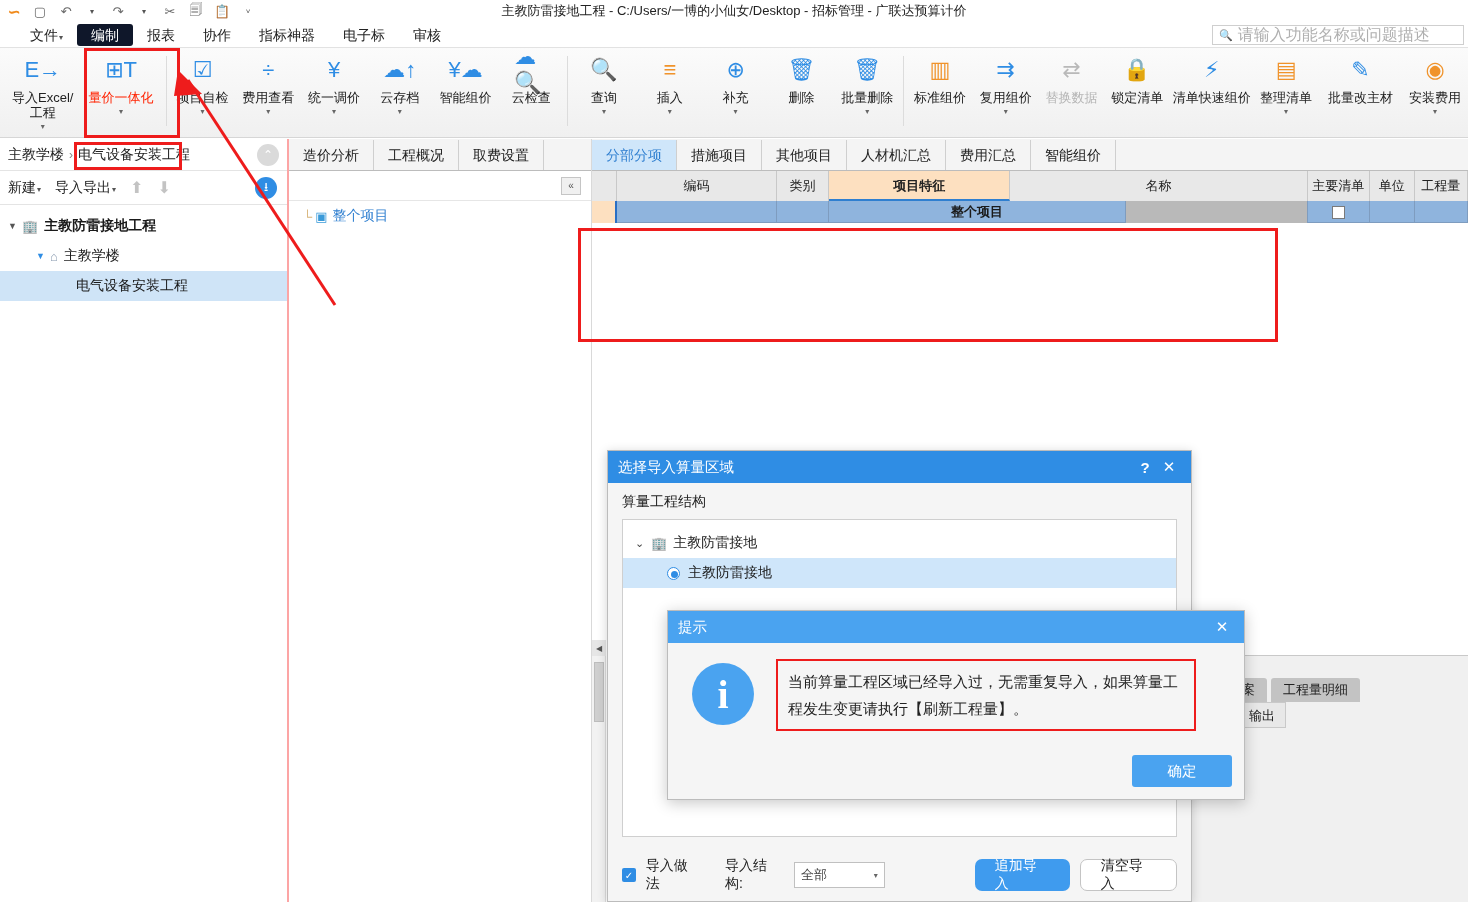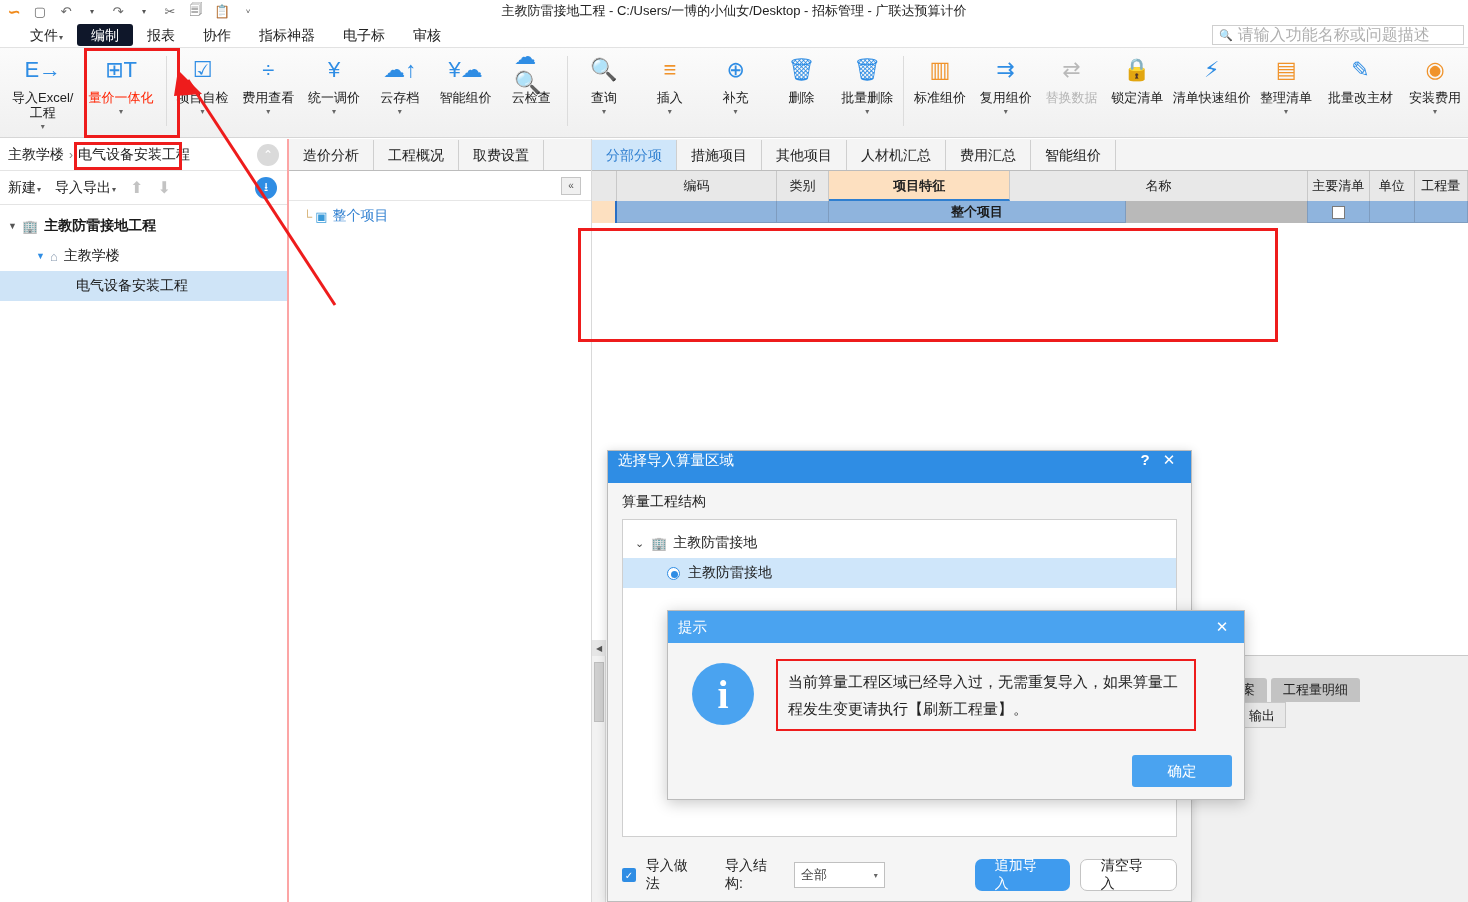--- a/index.html
+++ b/index.html
@@ -103,21 +103,21 @@
   .brsub .cell{height:26px;line-height:26px;padding:0 10px;font-size:13px;background:#e8e8e8;border:1px solid #c9c9c9;border-left:none;}
 
   
   .gutter{position:absolute;left:592px;top:640px;width:14px;height:262px;background:#f2f2f2;border-right:1px solid #dcdcdc;}
   .gutter .gbtn{width:14px;height:16px;display:flex;align-items:center;justify-content:center;font-size:8px;color:#555;background:#e6e6e6;}
   .gutter .gbar{position:absolute;left:2px;top:22px;width:10px;height:60px;background:#cfcfcf;border:1px solid #bdbdbd;}
 
   
   .dlg1{position:absolute;left:607px;top:450px;width:585px;height:452px;background:#f5f5f5;
     border:1px solid #bcbcbc;box-shadow:0 2px 10px rgba(0,0,0,.18);}
-  .dlg1-title{height:32px;background:#2f8de4;display:flex;padding:0 10px;color:#fff;font-size:14.5px;}
+  .dlg1-title{height:32px;background:#2f8de4;display:flex;align-items:center;padding:0 10px;color:#fff;font-size:14.5px;}
   .dlg1-title .t{flex:1;}
   .dlg1-title .b{width:24px;text-align:center;font-size:15px;font-weight:bold;cursor:pointer;}
   .dlg1-body{padding:10px 14px 0 14px;}
   .dlg1-label{font-size:14px;color:#222;margin-bottom:8px;}
   .treebox{background:#fff;border:1px solid #cfcfcf;height:318px;padding:8px 0 0 0;}
   .tb-node{height:30px;display:flex;align-items:center;font-size:14px;padding-left:12px;}
   .tb-node .chev{width:16px;font-size:11px;color:#444;}
   .tb-node .bico{margin-right:6px;color:#8a9bb0;font-size:13px;}
   .tb-item{height:30px;display:flex;align-items:center;font-size:14px;padding-left:44px;background:#cfe6fa;}
   .radio{width:13px;height:13px;border-radius:50%;border:1px solid #2f8de4;background:#fff;margin-right:8px;position:relative;}

